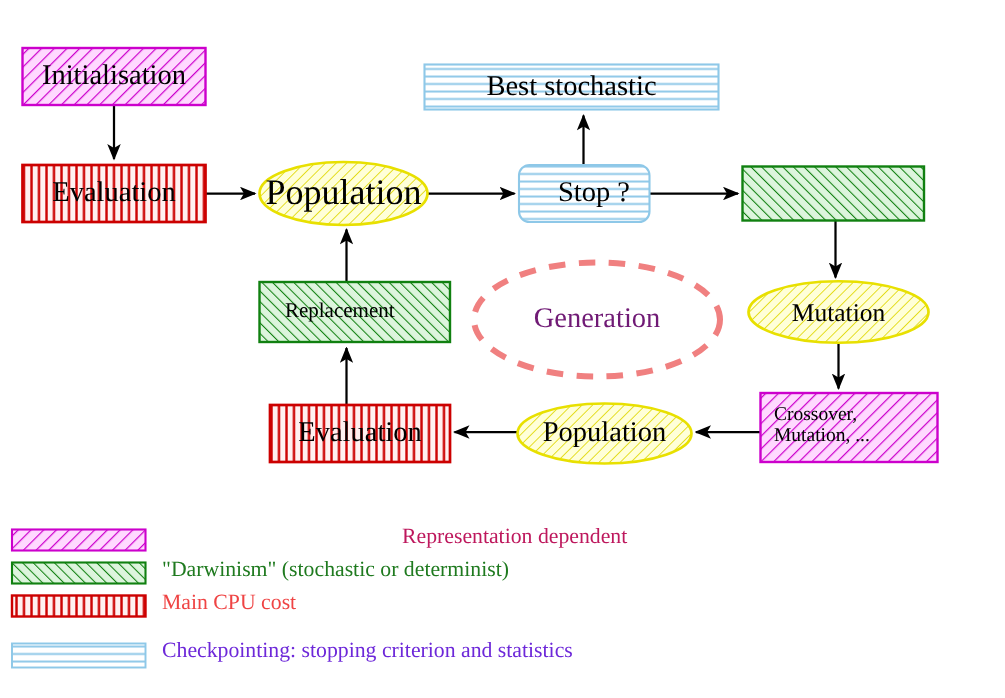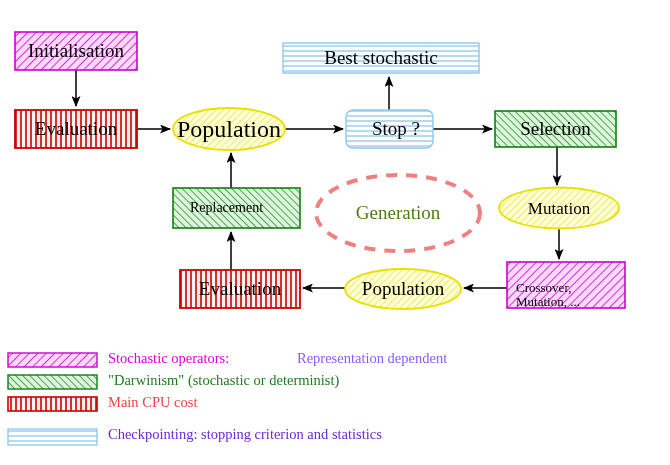--- a/index.html
+++ b/index.html
@@ -10,21 +10,21 @@
   .nodelbl{
     position:absolute;display:flex;align-items:center;justify-content:center;
     text-align:right;color:#000;font-family:"Liberation Serif","DejaVu Serif",serif;
     pointer-events:none;white-space:pre-line;line-height:1.02;
   }
   .legend-text{
     position:absolute;font-family:"Liberation Serif","DejaVu Serif",serif;
     font-size:14.5px;white-space:pre;
   }
   .lg-a{color:#e000e0;}
-  .lg-b{color:#8b5cf6;margin-left:29px;}
+  .lg-b{color:#be185d;}
   .lg-c{color:#1f7a1f;}
   .lg-d{color:#ef4444;}
   .lg-e{color:#6d28d9;}
 </style>
 </head>
 <body>
 
 <div id="stage">
 
   <svg id="canvas" viewBox="0 0 670 465">
@@ -101,36 +101,34 @@
   <div class="nodelbl" style="left:15px;top:32px;width:122px;height:38px;font-size:19px;">Initialisation</div>
 
   <div class="nodelbl" style="left:15px;top:110px;width:122px;height:38px;font-size:19px;">Evaluation</div>
 
   <div class="nodelbl" style="left:173px;top:108px;width:112px;height:42px;font-size:24px;">Population</div>
 
   <div class="nodelbl" style="left:283px;top:42px;width:196px;height:32px;font-size:19px;">Best stochastic</div>
 
   <div class="nodelbl" style="left:346px;top:110px;width:100px;height:38px;font-size:19px;">Stop ?</div>
 
-  <div class="nodelbl" style="left:495px;top:111px;width:121px;height:36px;font-size:19px;">Selection</div>
 
   <div class="nodelbl" style="left:173px;top:188px;width:107px;height:40px;font-size:14px;">Replacement</div>
 
-  <div class="nodelbl" style="left:316px;top:175px;width:164px;height:76px;font-size:19px;color:#4d7c0f;">Generation</div>
+  <div class="nodelbl" style="left:316px;top:175px;width:164px;height:76px;font-size:19px;color:#701a75;">Generation</div>
 
   <div class="nodelbl" style="left:499px;top:188px;width:120px;height:41px;font-size:17px;">Mutation</div>
 
   <div class="nodelbl" style="left:180px;top:270px;width:120px;height:38px;font-size:19px;">Evaluation</div>
 
   <div class="nodelbl" style="left:345px;top:269px;width:116px;height:40px;font-size:19px;">Population</div>
 
-  <div class="nodelbl" style="left:510px;top:264px;width:118px;height:61px;font-size:13px;text-align:left;justify-content:flex-start;padding-left:6px;box-sizing:border-box;">Crossover,
+  <div class="nodelbl" style="left:510px;top:252px;width:118px;height:61px;font-size:13px;text-align:left;justify-content:flex-start;padding-left:6px;box-sizing:border-box;">Crossover,
 Mutation, ...</div>
 
-  <span class="legend-text lg-a" style="left:108px;top:350px;">Stochastic operators:</span>
   <span class="legend-text lg-b" style="left:268px;top:350px;">Representation dependent</span>
 
   <span class="legend-text lg-c" style="left:108px;top:372px;">"Darwinism" (stochastic or determinist)</span>
 
   <span class="legend-text lg-d" style="left:108px;top:394px;">Main CPU cost</span>
 
   <span class="legend-text lg-e" style="left:108px;top:426px;">Checkpointing: stopping criterion and statistics</span>
 
 </div>
 

